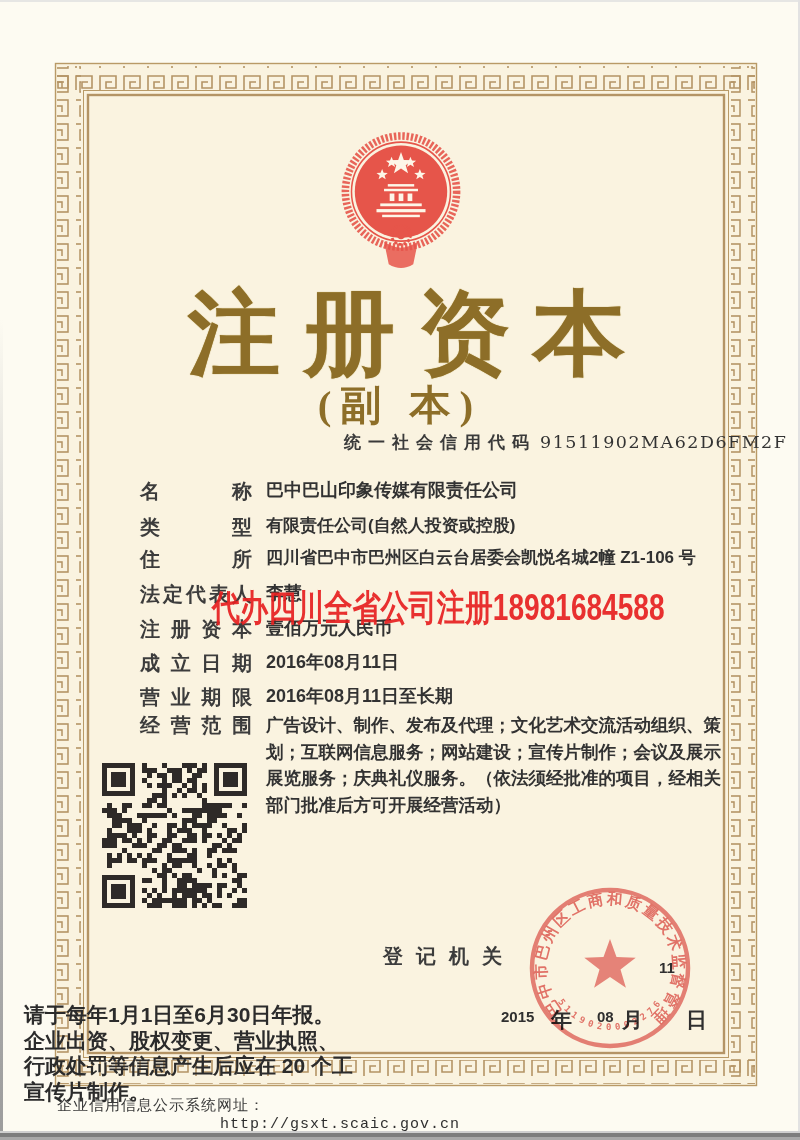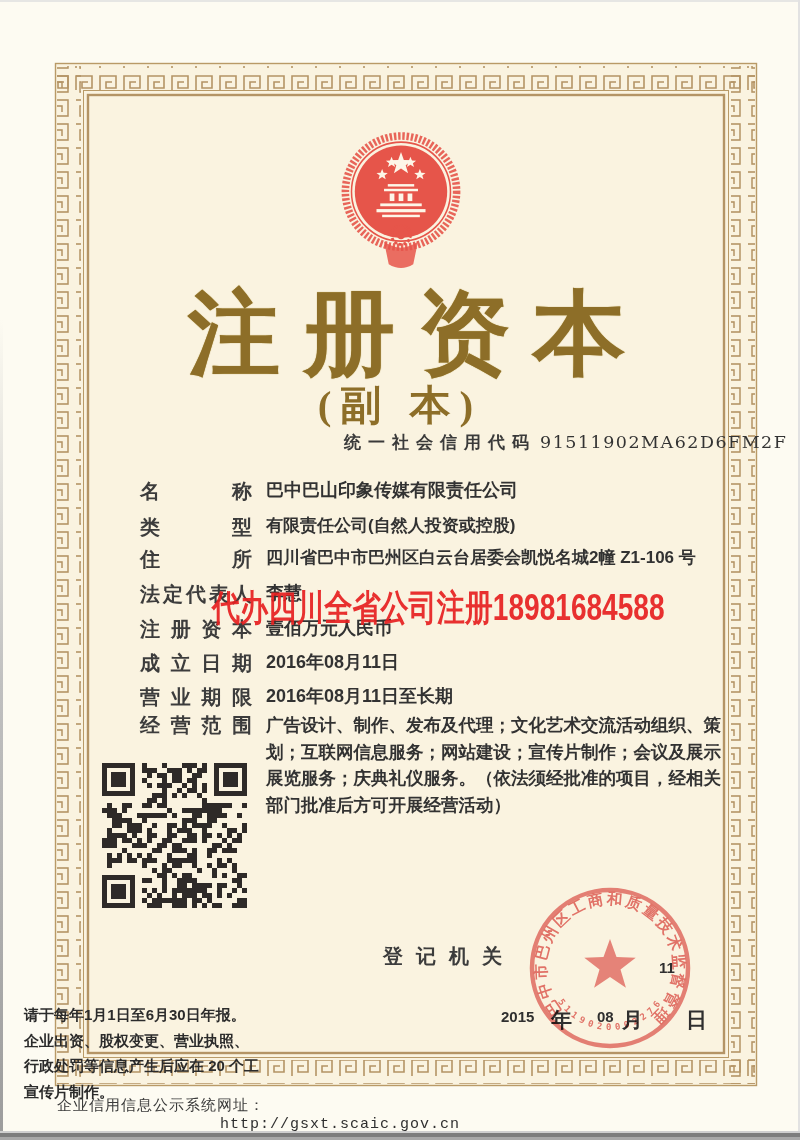--- a/index.html
+++ b/index.html
@@ -58,21 +58,21 @@
   .reg-label{position:absolute;left:383px;top:943px;font-size:20px;font-weight:700;
     letter-spacing:13px;color:#3c3c3c;white-space:nowrap;}
   .date-part{position:absolute;color:#2f2f2f;font-weight:700;white-space:nowrap;
     font-family:"Liberation Sans","DejaVu Sans",sans-serif;}
   .num{font-size:15px;} .unit{font-size:21px;font-family:"Liberation Serif","DejaVu Serif",serif;}
   .seal{position:absolute;left:522px;top:880px;width:176px;height:176px;z-index:5;
     mix-blend-mode:multiply;opacity:.88;}
 
   
   .notice{position:absolute;left:24px;top:1002px;z-index:7;width:280px;
-    font-size:15px;font-weight:700;color:#2b2b2b;line-height:25.5px;white-space:nowrap;
+    font-size:21px;font-weight:700;color:#2b2b2b;line-height:25.5px;white-space:nowrap;
     font-family:"Liberation Sans","DejaVu Sans",sans-serif;}
   .site-label{position:absolute;left:57px;top:1096px;z-index:7;font-size:15px;color:#3a3a3a;
     letter-spacing:1px;white-space:nowrap;}
   .site-url{position:absolute;left:220px;top:1116px;z-index:7;font-size:15px;color:#2f2f2f;
     letter-spacing:1px;white-space:nowrap;font-family:"Liberation Mono","DejaVu Sans Mono",monospace;}
   .issuer{position:absolute;left:497px;top:1092px;z-index:7;font-size:15.5px;color:#3a3a3a;
     white-space:nowrap;}
 </style>
 </head>
 <body>

